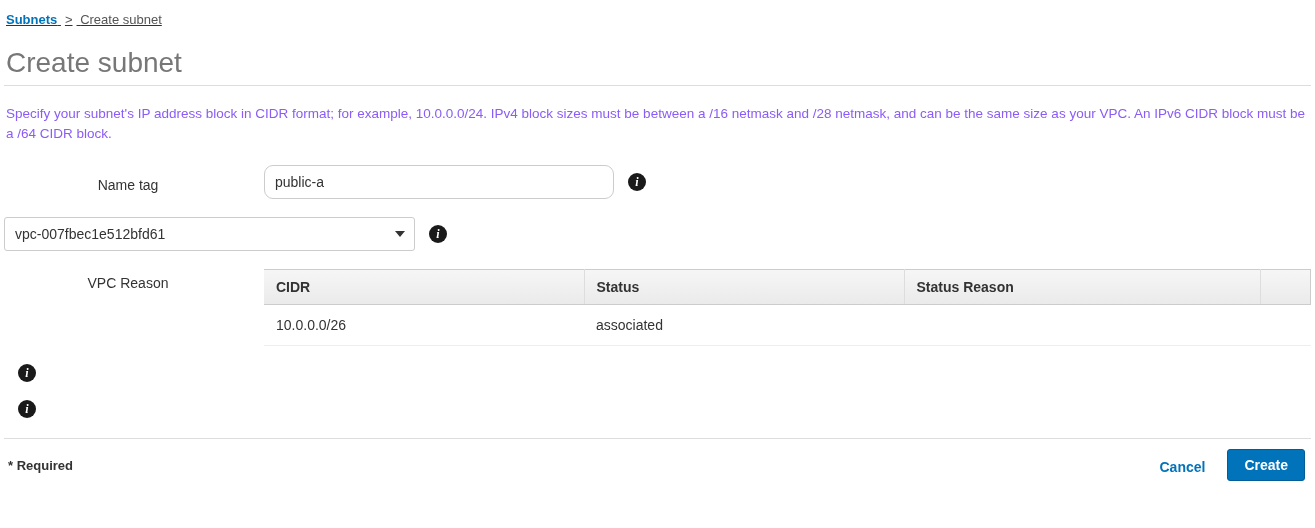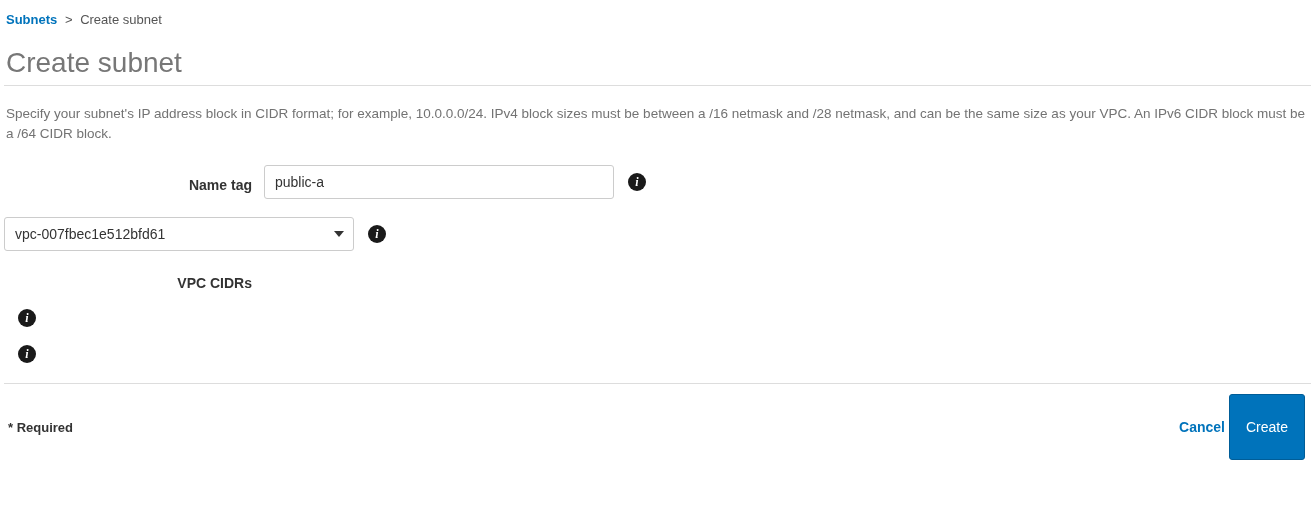--- a/index.html
+++ b/index.html
@@ -12,20 +12,21 @@
       font-size: 14px;
       color: #333;
       background: #fff;
       padding: 12px 4px 0 4px;
       width: 1315px;
     }
     .breadcrumb {
       font-size: 13px;
       margin-bottom: 20px;
       padding-left: 2px;
+      text-decoration: underline;
     }
     .breadcrumb a {
       color: #0073bb;
       font-weight: bold;
       text-decoration: none;
     }
     .breadcrumb .sep {
       color: #555;
       margin: 0 4px;
     }
@@ -36,62 +37,62 @@
       font-size: 28px;
       font-weight: 400;
       color: #777;
       border-bottom: 1px solid #ddd;
       padding-bottom: 6px;
       margin-bottom: 18px;
       padding-left: 2px;
     }
     .description {
       font-size: 13.5px;
-      color: #737373;
+      color: #8b5cf6;
       line-height: 1.45;
       margin-bottom: 22px;
       padding-left: 2px;
     }
     .form-row {
       display: flex;
       align-items: center;
       margin-bottom: 18px;
     }
     .form-row.cidrs-row {
       align-items: flex-start;
     }
     .form-label {
       width: 260px;
       min-width: 260px;
-      text-align: right;
-      font-weight: bold;
+      text-align: center;
+      font-weight: normal;
       font-size: 14px;
       color: #333;
       padding-right: 12px;
       padding-top: 6px;
     }
     .form-control-wrap {
       display: flex;
       align-items: center;
       flex: 1;
       min-width: 0;
     }
     .text-input {
       width: 350px;
       height: 34px;
       padding: 6px 10px;
       font-size: 14px;
       border: 1px solid #ccc;
-      border-radius: 3px;
+      border-radius: 9px;
       color: #333;
       background: #fff;
     }
     .select-wrap {
       position: relative;
-      width: 350px;
+      width: 411px;
     }
     .select-display {
       width: 100%;
       height: 34px;
       padding: 6px 28px 6px 10px;
       font-size: 14px;
       border: 1px solid #ccc;
       border-radius: 3px;
       color: #333;
       background: #fff;
@@ -168,39 +169,40 @@
       align-items: center;
       justify-content: space-between;
     }
     .required-note {
       font-size: 13px;
       color: #333;
       font-weight: bold;
     }
     .footer-actions {
       display: flex;
-      align-items: center;
+      align-items: flex-end;
+      gap: 18px;
       margin-left: 36px;
     }
     .btn-cancel {
       background: none;
       border: none;
       color: #0073bb;
       font-size: 14px;
       font-weight: bold;
       cursor: pointer;
       padding: 6px 4px;
     }
     .btn-primary {
       background: #0073bb;
       border: 1px solid #005d98;
       color: #fff;
       font-size: 14px;
-      font-weight: normal;
-      padding: 24px 16px;
+      font-weight: bold;
+      padding: 7px 16px;
       border-radius: 3px;
       cursor: pointer;
     }
   </style>
 </head>
 <body>
 
 <div class="breadcrumb">
   <a href="#">Subnets</a>
   <span class="sep">&gt;</span>
@@ -227,21 +229,41 @@
         <svg width="10" height="6" viewBox="0 0 10 6">
             <path d="M0 0 L5 6 L10 0 Z" fill="#333"></path>
           </svg>
       </span>
     </div>
     <span class="info-icon">i</span>
   </div>
 </div>
 
 <div class="form-row cidrs-row">
-  <div class="form-label">VPC CIDRs</div>
+  <div class="form-label">VPC Reason</div>
+  <div class="cidrs-table-wrap">
+    <table class="cidrs-table">
+      <thead>
+        <tr>
+          <th style="width:320px;">CIDR</th>
+          <th style="width:320px;">Status</th>
+          <th>Status Reason</th>
+          <th></th>
+        </tr>
+      </thead>
+      <tbody>
+        <tr>
+          <td>10.0.0.0/26</td>
+          <td class="status-assoc">associated</td>
+          <td></td>
+          <td></td>
+        </tr>
+      </tbody>
+    </table>
+  </div>
 </div>
 
 <div class="form-row">
   <div class="form-control-wrap">
     <span class="info-icon">i</span>
   </div>
 </div>
 
 <div class="form-row">
   <div class="form-control-wrap">

